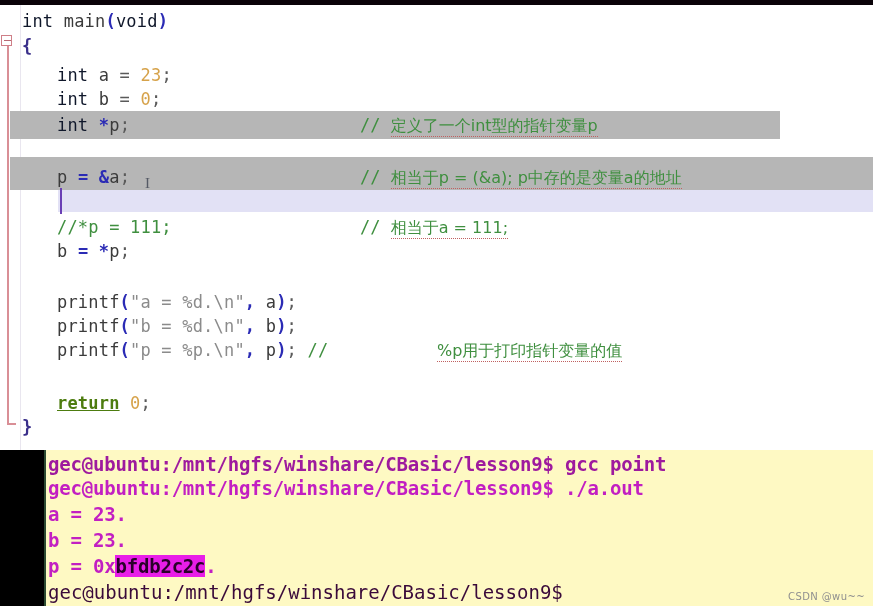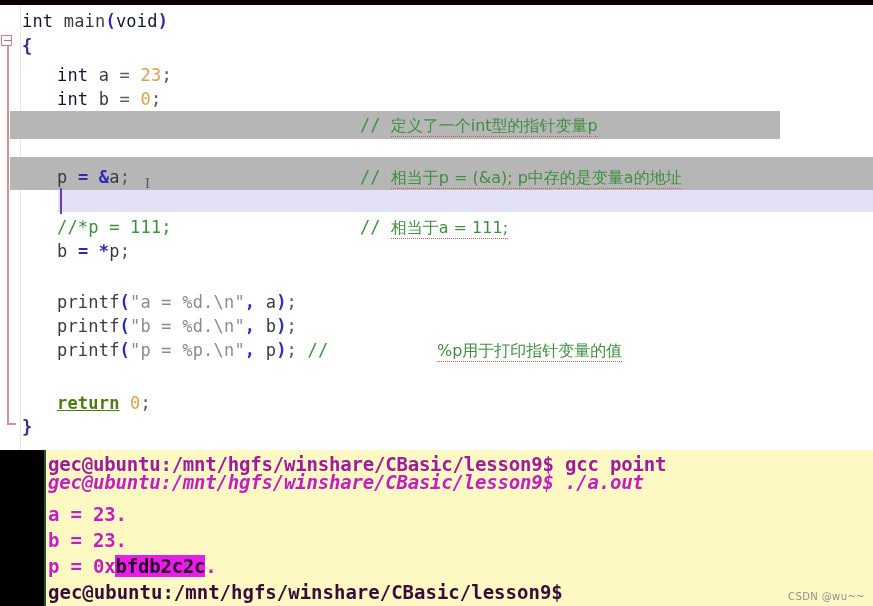--- a/index.html
+++ b/index.html
@@ -186,21 +186,21 @@
     font-weight: normal;
   }
   #term-faint {
     position: absolute;
     left: 48px;
     white-space: pre;
     font-family: "DejaVu Sans Mono", "Liberation Mono", monospace;
     font-size: 19px;
     line-height: 24px;
     color: #3a0a3a;
-    font-weight: bold;
+    font-weight: normal;
     text-align: right;
   }
   #watermark {
     position: absolute;
     right: 8px; bottom: 4px;
     font-family: "DejaVu Sans", "Liberation Sans", sans-serif;
     font-size: 10px;
     color: #8f8f8f;
     letter-spacing: 0.4px;
   }
@@ -227,20 +227,21 @@
         <div class="sel-gap" style="left: 58px; top: 134px; width: 722px; height: 28px;"></div>
         <div class="sel-block" style="left: 10px; top: 152px; width: 863px; height: 33px;"></div>
         <div class="current-line" style="left: 58px; top: 185px; width: 815px; height: 22px;"></div>
       </div>
 
     <div id="code-layer">
         <div class="code-line ind0" style="top: 4px;"><span class="tok-type">int</span><span class="tok-op"> </span><span class="tok-ident">main</span><span class="tok-punct">(</span><span class="tok-type">void</span><span class="tok-punct">)</span></div>
         <div class="code-line ind0" style="top: 29px;"><span class="tok-brace">{</span></div>
         <div class="code-line ind1" style="top: 58px;"><span class="tok-type">int</span><span class="tok-op"> </span><span class="tok-ident">a</span><span class="tok-op"> = </span><span class="tok-num">23</span><span class="tok-op">;</span></div>
         <div class="code-line ind1" style="top: 82px;"><span class="tok-type">int</span><span class="tok-op"> </span><span class="tok-ident">b</span><span class="tok-op"> = </span><span class="tok-num">0</span><span class="tok-op">;</span></div>
+        <div class="code-line ind1" style="top: 108px;"><span class="tok-type">int</span><span class="tok-op"> </span><span class="tok-punct">*</span><span class="tok-ident">p</span><span class="tok-op">;</span></div>
         <div class="code-line ind1" style="top: 160px;"><span class="tok-ident">p</span><span class="tok-op"> </span><span class="tok-punct">=</span><span class="tok-op"> </span><span class="tok-punct">&amp;</span><span class="tok-ident">a</span><span class="tok-op">;</span></div>
         <div class="code-line ind1" style="top: 210px;"><span class="tok-comment">//*p = 111;</span></div>
         <div class="code-line ind1" style="top: 234px;"><span class="tok-ident">b</span><span class="tok-op"> </span><span class="tok-punct">=</span><span class="tok-op"> </span><span class="tok-punct">*</span><span class="tok-ident">p</span><span class="tok-op">;</span></div>
         <div class="code-line ind1" style="top: 285px;"><span class="tok-ident">printf</span><span class="tok-punct">(</span><span class="tok-str">"a = %d.\n"</span><span class="tok-punct">,</span><span class="tok-op"> </span><span class="tok-ident">a</span><span class="tok-punct">)</span><span class="tok-op">;</span></div>
         <div class="code-line ind1" style="top: 309px;"><span class="tok-ident">printf</span><span class="tok-punct">(</span><span class="tok-str">"b = %d.\n"</span><span class="tok-punct">,</span><span class="tok-op"> </span><span class="tok-ident">b</span><span class="tok-punct">)</span><span class="tok-op">;</span></div>
         <div class="code-line ind1" style="top: 333px;"><span class="tok-ident">printf</span><span class="tok-punct">(</span><span class="tok-str">"p = %p.\n"</span><span class="tok-punct">,</span><span class="tok-op"> </span><span class="tok-ident">p</span><span class="tok-punct">)</span><span class="tok-op">;</span><span class="tok-op"> </span><span class="tok-comment">// </span></div>
         <div class="code-line ind1" style="top: 386px;"><span class="tok-kw">return</span><span class="tok-op"> </span><span class="tok-num">0</span><span class="tok-op">;</span></div>
         <div class="code-line ind0" style="top: 410px;"><span class="tok-brace">}</span></div>
       </div>
 
@@ -253,21 +254,21 @@
 
     <div id="caret" style="left: 60px; top: 183px; height: 26px;"></div>
     <div id="mouse-cursor" style="left: 145px; top: 171px;">I</div>
   </div>
 
   <div id="terminal">
     <div id="term-left-pad"></div>
     <div id="term-rule"></div>
     <div id="term-lines">
         <div class="term-line" style="top: 2px; color: rgb(158, 26, 158);"><span>gec@ubuntu:/mnt/hgfs/winshare/CBasic/lesson9$ gcc point</span></div>
-        <div class="term-line" style="top: 20px; font-style: italic;"><span>gec@ubuntu:/mnt/hgfs/winshare/CBasic/lesson9$ ./a.out</span></div>
+        <div class="term-line" style="top: 26px;"><span>gec@ubuntu:/mnt/hgfs/winshare/CBasic/lesson9$ ./a.out</span></div>
         <div class="term-line" style="top: 52px;"><span>a = 23.</span></div>
         <div class="term-line" style="top: 78px;"><span>b = 23.</span></div>
         <div class="term-line" style="top: 104px;"><span>p = 0x</span><span class="term-sel">bfdb2c2c</span><span id="term-caret"></span><span>.</span></div>
       </div>
     <div id="term-faint" style="top:130px;">gec@ubuntu:/mnt/hgfs/winshare/CBasic/lesson9$</div>
     <div id="watermark">CSDN @wu~~</div>
   </div>
 
 </div>
 

